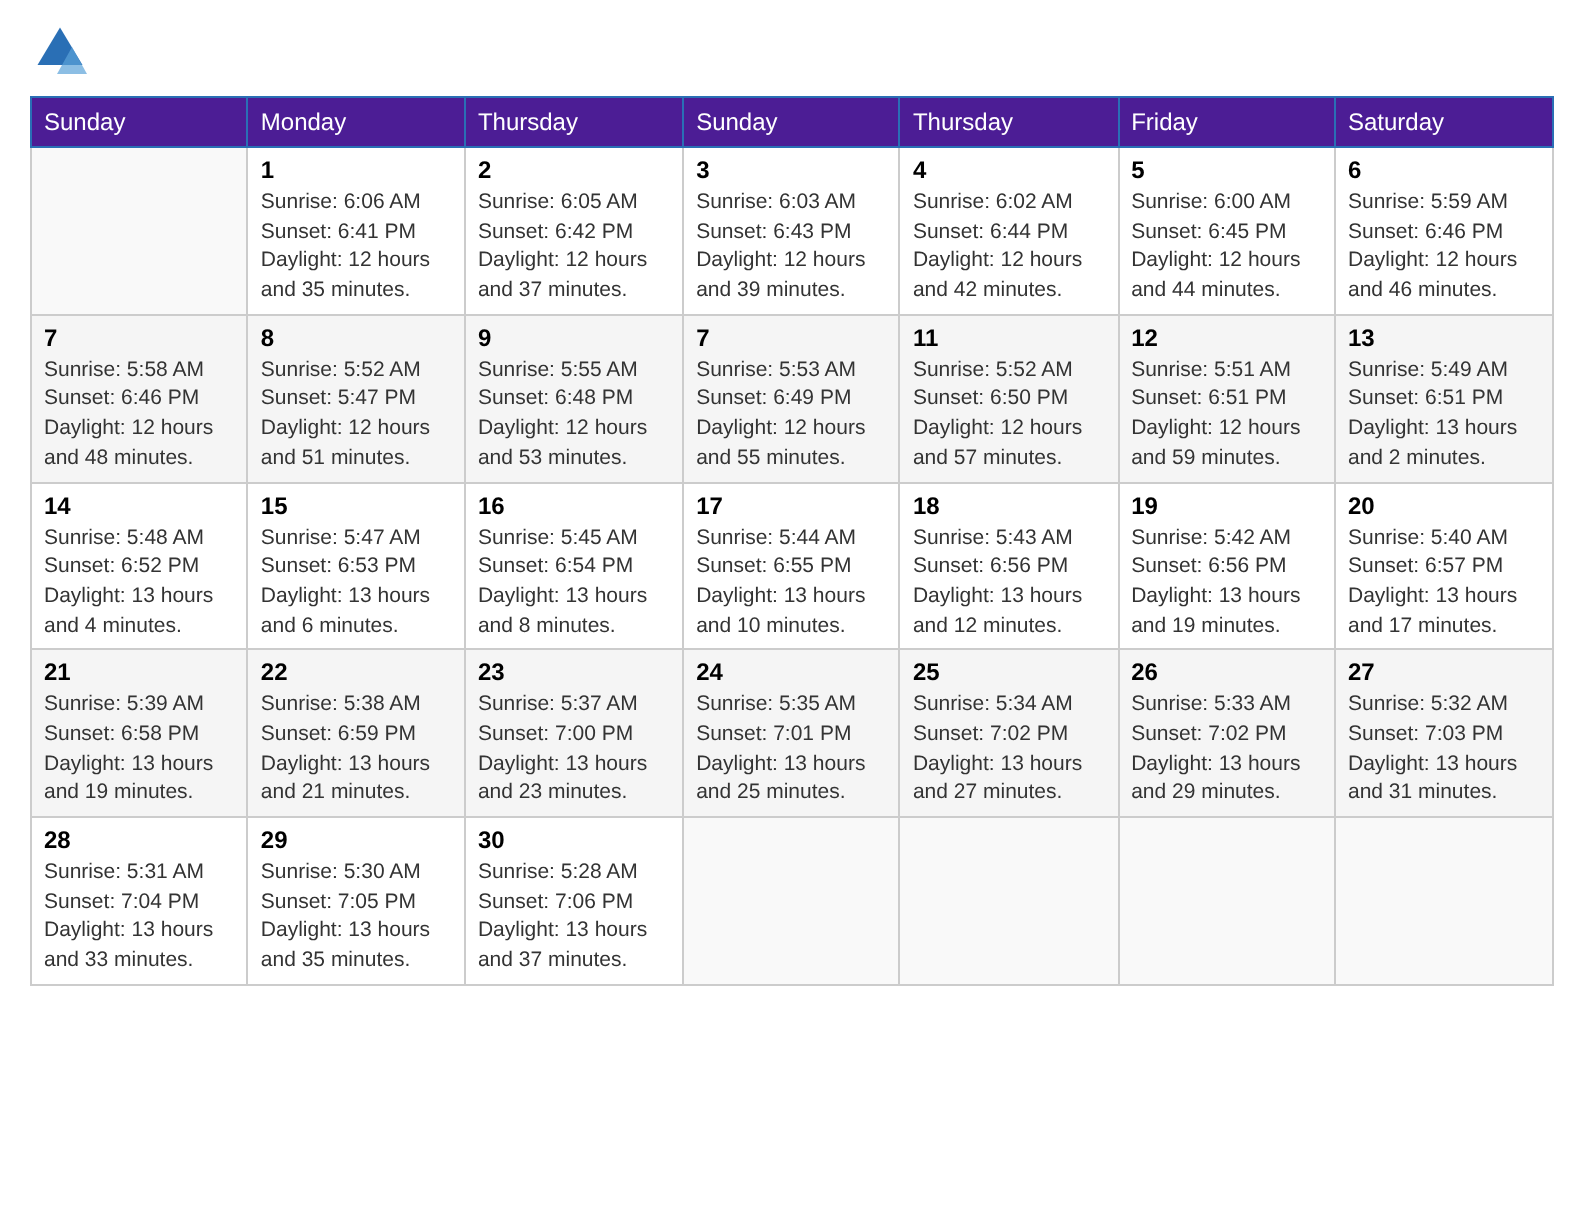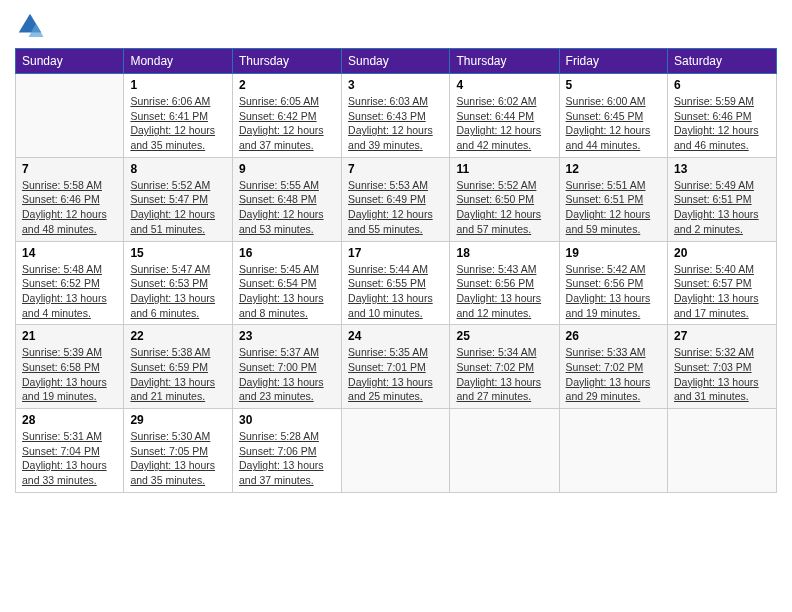--- a/index.html
+++ b/index.html
@@ -81,21 +81,20 @@
     .day-num {
       font-weight: bold;
       font-size: 12px;
       display: block;
       margin-bottom: 2px;
     }
     .day-info {
       font-size: 10.5px;
       color: #333;
       line-height: 1.4;
-      text-decoration: underline;
     }
     .empty-cell {
       background: #f9f9f9 !important;
     }
     
     .row-odd td { background: #fff; }
     .row-even td { background: #efefef; }
   </style>
 </head>
 <body>

